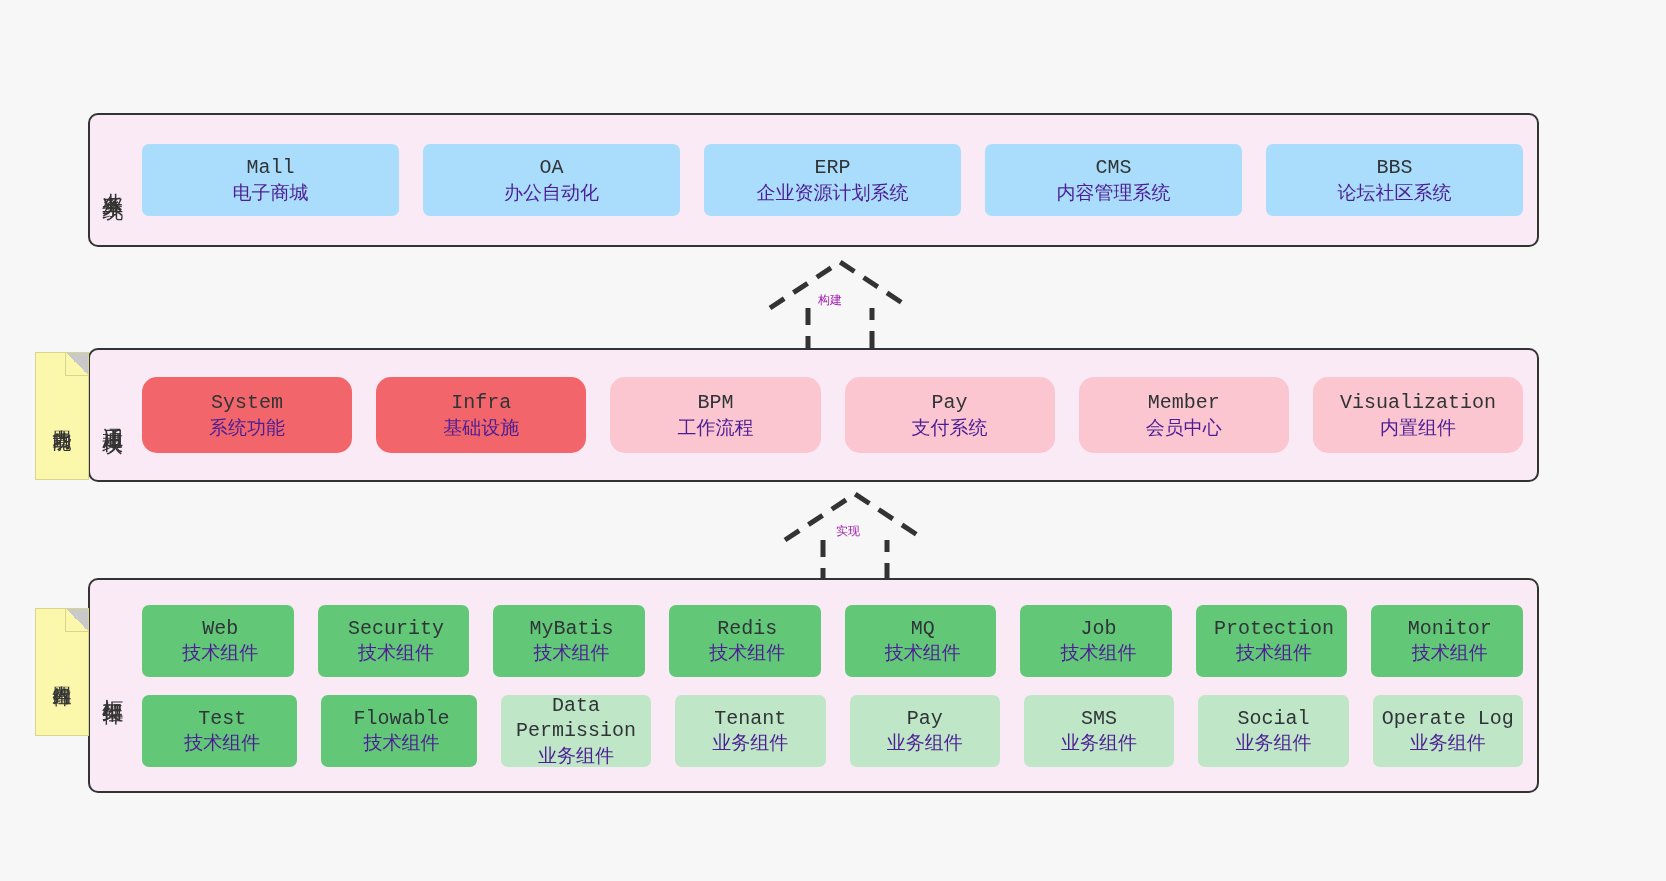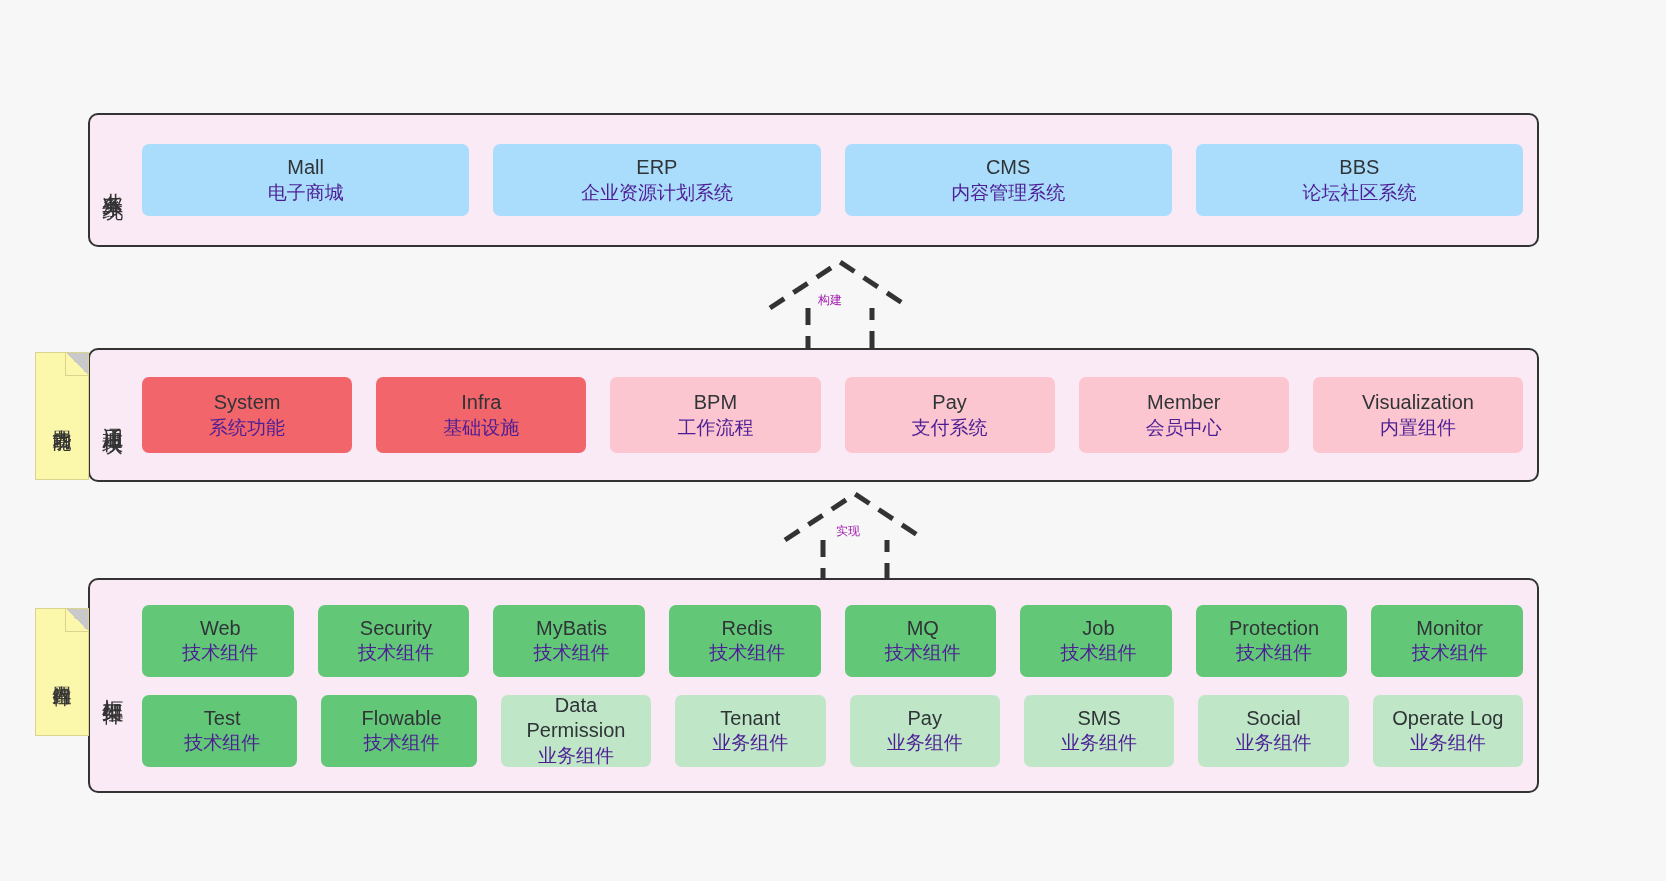--- a/index.html
+++ b/index.html
@@ -75,40 +75,41 @@
     align-items: center;
     justify-content: center;
     text-align: center;
     line-height: 1.28;
     padding: 6px 4px;
     box-sizing: border-box;
   }
   .card .c-title {
     font-size: 20px;
     color: #2f3437;
+    font-family: Liberation Mono, monospace;
   }
   .card .c-sub {
     font-size: 19px;
     color: #4c1d95;
   }
 
   
   .c-blue       { background: #aadcfb; }
   .c-red        { background: #f2656a; }
   .c-pink       { background: #fbc6cf; }
   .c-green      { background: #62c878; padding-left: 9px; }
   .c-lightgreen { background: #bfe6c6; }
 
   
   #band-business  { left: 88px;  top: 113px; width: 1451px; height: 134px; }
   #band-common    { left: 88px;  top: 348px; width: 1451px; height: 134px; }
   #band-framework { left: 88px;  top: 578px; width: 1451px; height: 215px; }
 
   #band-business  .card { height: 72px; }
-  #band-common    .card { height: 76px; }
+  #band-common    .card { height: 76px; border-radius: 15px; }
   #band-framework .card { height: 72px; }
 
   
   .note {
     position: absolute;
     background: #fbf8ac;
     border: 1px solid #d9d48f;
     box-sizing: border-box;
     display: flex;
     align-items: center;
@@ -162,20 +163,24 @@
 
   <div class="layer" id="band-business">
     <div class="layer-title">业务系统</div>
     <div class="layer-body">
       <div class="row">
         <div class="card c-blue">
           <div class="c-title">Mall</div>
           <div class="c-sub">电子商城</div>
         </div>
         <div class="card c-blue">
+          <div class="c-title">OA</div>
+          <div class="c-sub">办公自动化</div>
+        </div>
+        <div class="card c-blue">
           <div class="c-title">ERP</div>
           <div class="c-sub">企业资源计划系统</div>
         </div>
         <div class="card c-blue">
           <div class="c-title">CMS</div>
           <div class="c-sub">内容管理系统</div>
         </div>
         <div class="card c-blue">
           <div class="c-title">BBS</div>
           <div class="c-sub">论坛社区系统</div>

